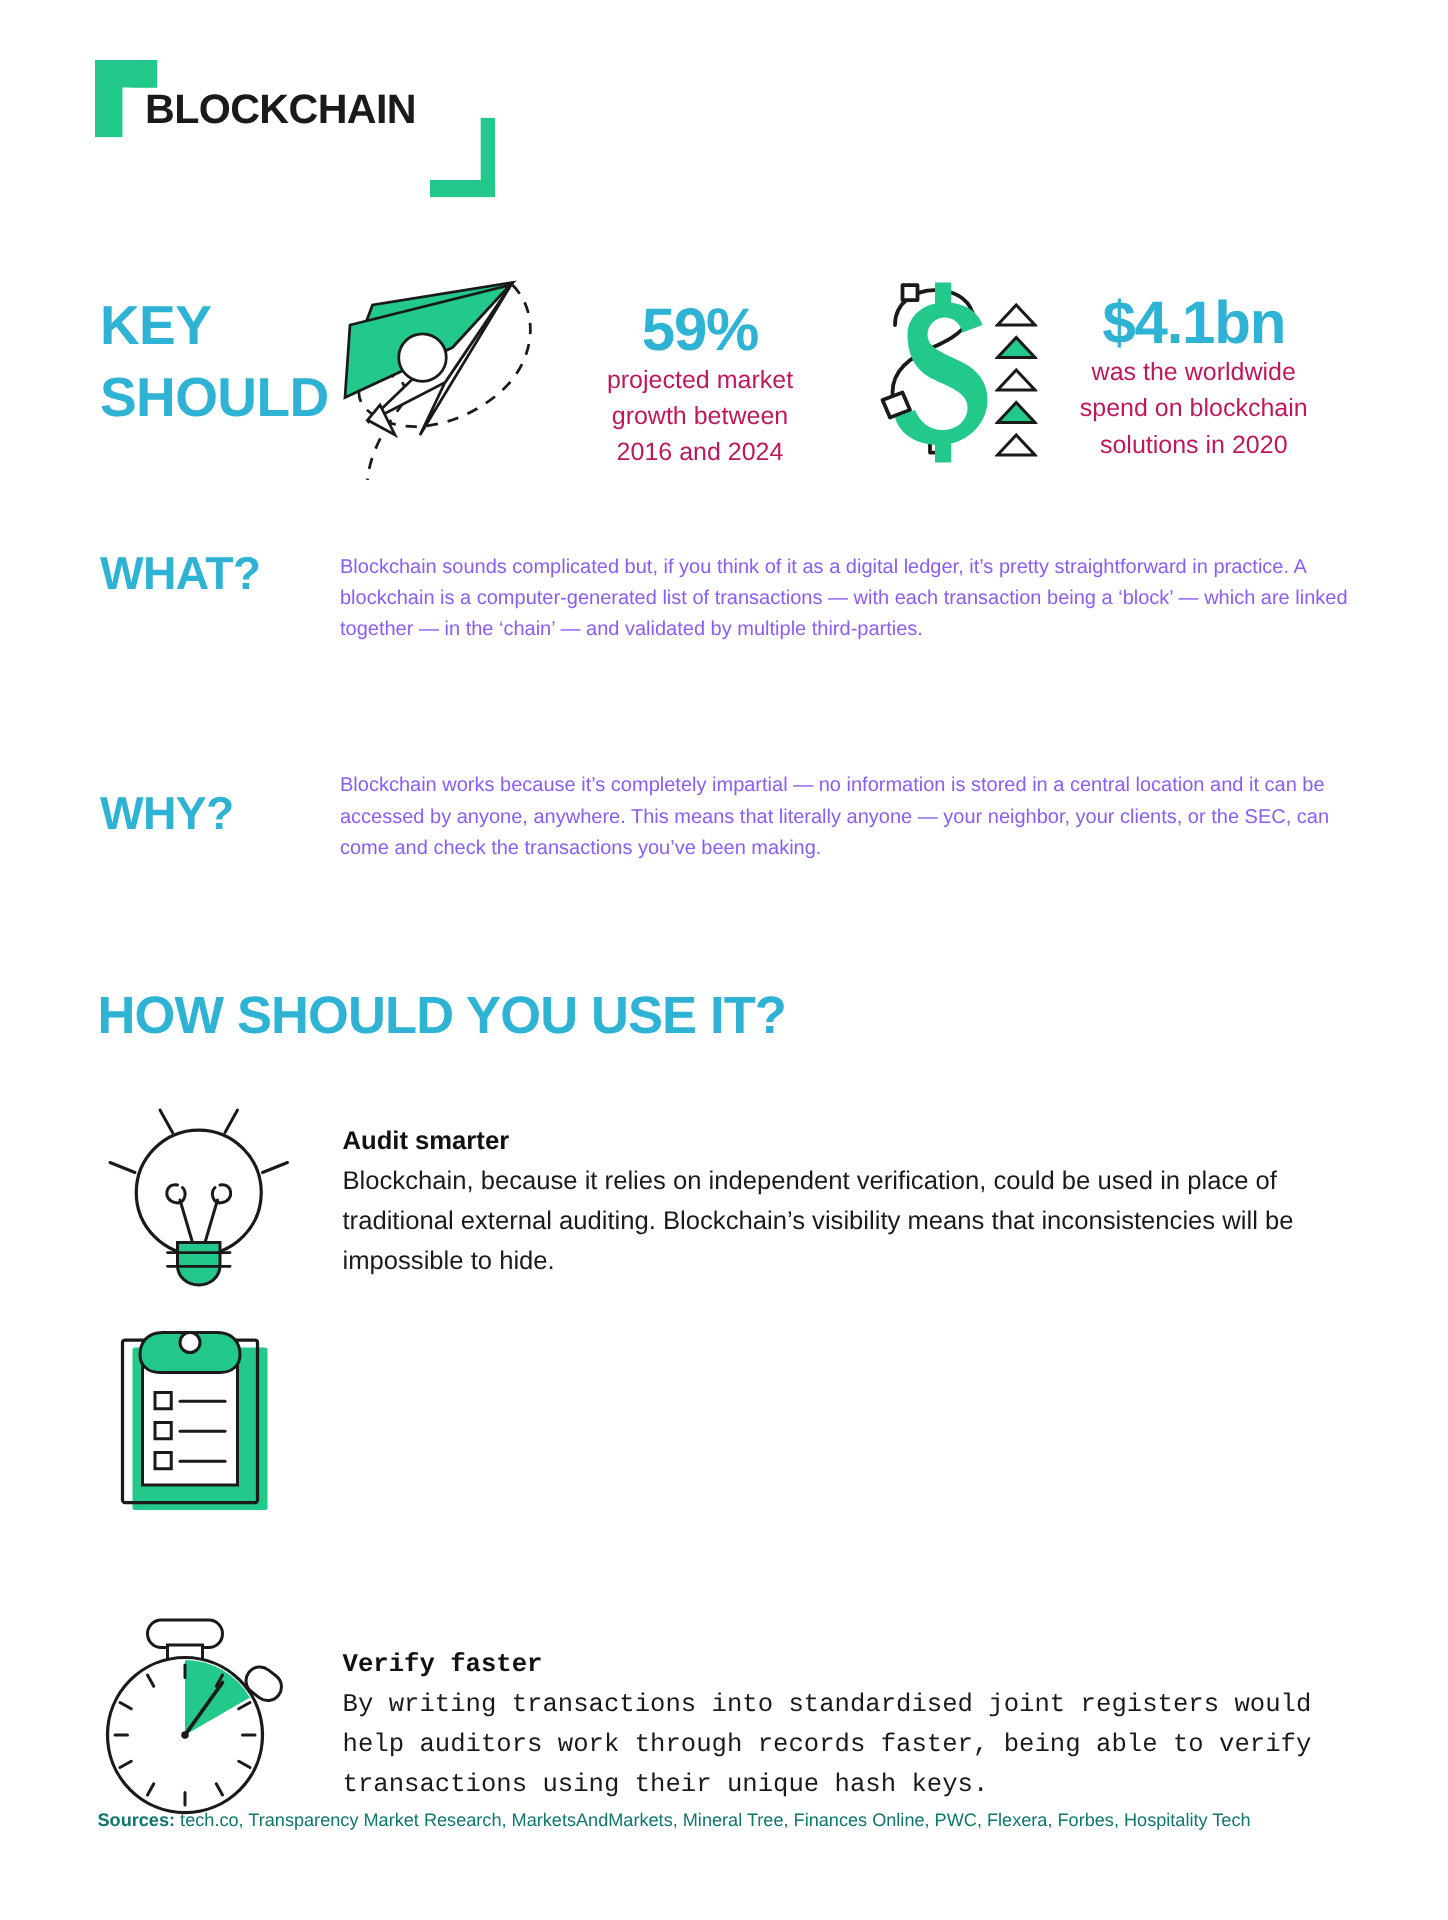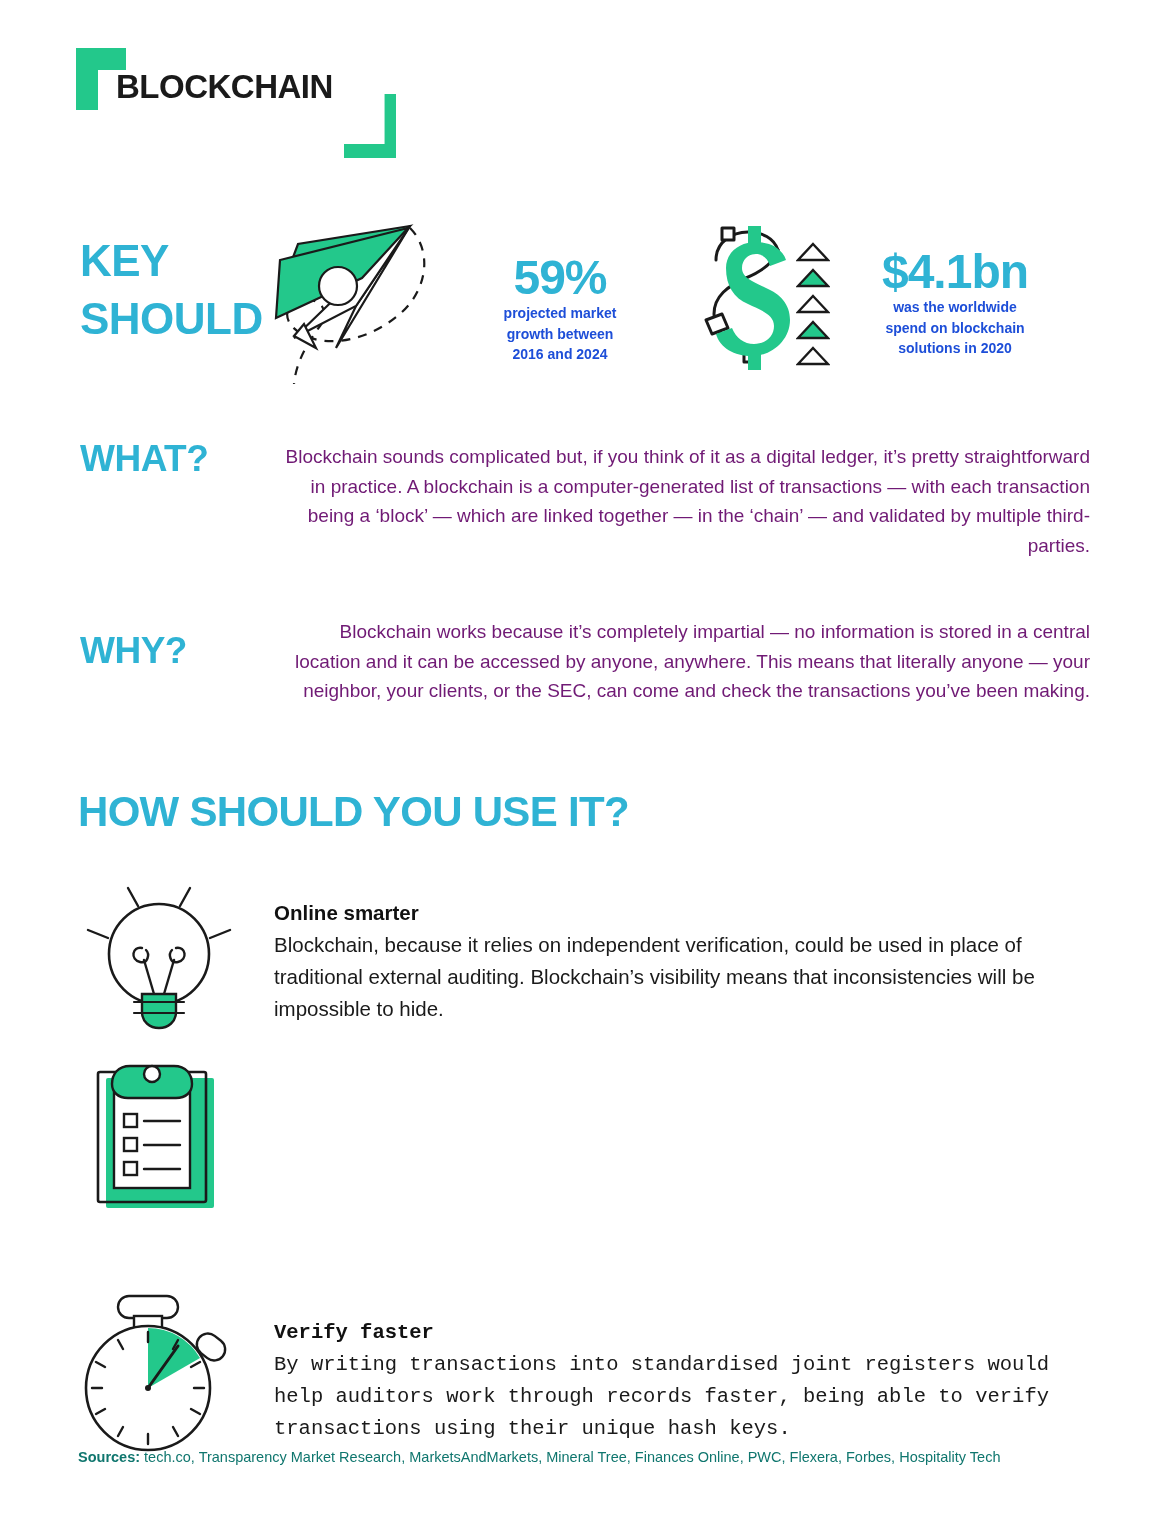--- a/index.html
+++ b/index.html
@@ -44,31 +44,31 @@
   }
   .stat-group { position:absolute; display:flex; align-items:center; }
   .stat-a { left:250px; top:216px; }
   .stat-b { left:700px; top:216px; }
   .stat-icon { position:relative; }
   .stat-text { text-align:center; }
   .stat-big {
     font-size:48px; font-weight:bold; color:#2fb3d4;
     line-height:1.08; letter-spacing:-1px;
   }
-  .stat-desc { font-size:14px; line-height:1.45; color:#1d4ed8;font-weight:bold; }
+  .stat-desc { font-size:20px; line-height:1.45; color:#be185d; }
 
   
   .tri-col { display:flex; flex-direction:column; gap:4px; margin-left:4px; margin-top:16px; }
   .qa-label {
     position:absolute; font-size:37px; font-weight:bold;
     color:#2fb3d4; letter-spacing:-0.5px; line-height:1;
   }
   .qa-body {
-    position:absolute; font-size:19px; line-height:1.56;
-    color:#701a75; width:818px;text-align:right;
+    position:absolute; font-size:16px; line-height:1.56;
+    color:#8b5cf6; width:818px;
   }
   .what-label { left:80px; top:440px; }
   .what-body  { left:272px; top:442px; }
   .why-label  { left:80px; top:632px; }
   .why-body   { left:272px; top:617px; }
 
   
   .how-heading {
     position:absolute; left:78px; top:791px;
     font-size:42px; font-weight:bold; color:#2fb3d4;
@@ -213,21 +213,21 @@
         </g>
 
         <path d="M70 122 L104 122 L104 140 C104 150 96 156 87 156 C78 156 70 150 70 140 Z" fill="#23c88b" stroke="#1a1a1a" stroke-width="2.4"></path>
         <g stroke="#1a1a1a" stroke-width="2.2" stroke-linecap="round">
           <line x1="62" y1="130" x2="112" y2="130"></line>
           <line x1="62" y1="141" x2="112" y2="141"></line>
         </g>
       </svg>
     </div>
     <div class="use-text use-text-off" style="padding-top:26px;">
-      <div class="use-title">Online smarter</div>
+      <div class="use-title">Audit smarter</div>
       <div class="use-desc">Blockchain, because it relies on independent verification, could be used in place of traditional external auditing. Blockchain’s visibility means that inconsistencies will be impossible to hide.</div>
     </div>
   </div>
 
   <div class="use-item item-2">
     <div class="use-icon">
       <svg width="176" height="160" viewBox="0 0 176 160" fill="none">
 
         <rect x="34" y="20" width="108" height="130" rx="2" fill="#23c88b"></rect>
 

